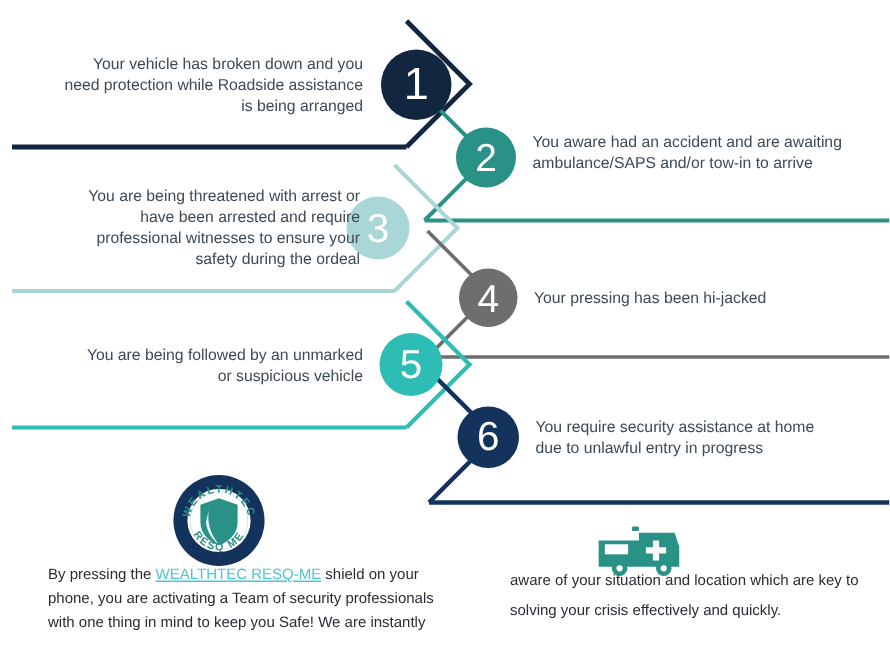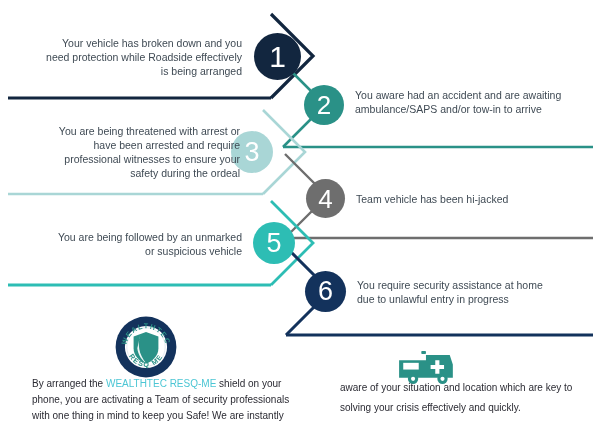--- a/index.html
+++ b/index.html
@@ -37,21 +37,21 @@
 
   
   .logo-wrap{
     position:absolute;left:115px;top:316px;width:62px;height:62px;
   }
   .bottom-left-text{
     position:absolute;left:32px;top:376px;width:262px;
     font-size:10px;line-height:16px;color:#2b2b33;
     font-family:"Liberation Sans", sans-serif;
   }
-  .brand-accent{color:#4cc6d4;}
+  .brand-accent{color:#4cc6d4;text-decoration:underline;}
   .amb-wrap{position:absolute;left:396px;top:348px;width:62px;height:40px;}
   .bottom-right-text{
     position:absolute;left:340px;top:378px;width:250px;
     font-size:10px;line-height:20px;color:#2b2b33;
     font-family:"Liberation Sans", sans-serif;
   }
 </style>
 </head>
 <body>
 
@@ -96,32 +96,32 @@
 
   <div class="num-circle" style="left:231px;top:131px;width:42px;height:42px;background:#a9d6d6;font-size:27px;">3</div>
 
   <div class="num-circle" style="left:306px;top:179px;width:39px;height:39px;background:#6e6e6e;font-size:26px;">4</div>
 
   <div class="num-circle" style="left:253px;top:222px;width:42px;height:42px;background:#2dbdb4;font-size:27px;">5</div>
 
   <div class="num-circle" style="left:305px;top:271px;width:41px;height:41px;background:#13325c;font-size:27px;">6</div>
 
   <div class="step-text right" style="left:30px;top:36px;width:212px;">Your vehicle has broken down and you
-need protection while Roadside effectively
+need protection while Roadside assistance
 is being arranged</div>
 
   <div class="step-text left" style="left:355px;top:88px;width:228px;">You aware had an accident and are awaiting
 ambulance/SAPS and/or tow-in to arrive</div>
 
   <div class="step-text right" style="left:22px;top:124px;width:218px;text-align:right;">You are being threatened with arrest or
 have been arrested and require
 professional witnesses to ensure your
 safety during the ordeal</div>
 
-  <div class="step-text left" style="left:356px;top:192px;width:230px;">Team vehicle has been hi-jacked</div>
+  <div class="step-text left" style="left:356px;top:192px;width:230px;">Your pressing has been hi-jacked</div>
 
   <div class="step-text right" style="left:30px;top:230px;width:212px;">You are being followed by an unmarked
 or suspicious vehicle</div>
 
   <div class="step-text left" style="left:357px;top:278px;width:226px;">You require security assistance at home
 due to unlawful entry in progress</div>
 
   <div class="logo-wrap">
     <svg viewBox="0 0 100 100" width="62" height="62">
       <defs>
@@ -139,21 +139,21 @@
       <text font-family="'Liberation Sans',sans-serif" font-size="11.5" font-weight="bold" fill="#2a9187" letter-spacing="2.2">
         <textPath href="#arcTop" startOffset="50%" text-anchor="middle">WEALTHTEC</textPath>
       </text>
       <text font-family="'Liberation Sans',sans-serif" font-size="11.5" font-weight="bold" fill="#2a9187" letter-spacing="2.2">
         <textPath href="#arcBot" startOffset="50%" text-anchor="middle">RESQ ME</textPath>
       </text>
     </svg>
   </div>
 
   <div class="bottom-left-text">
-    <span>By arranged the </span><span class="brand-accent">WEALTHTEC RESQ-ME</span><span> shield on your phone, you are activating a Team of security professionals  with one thing in mind    to keep you Safe! We are instantly</span>
+    <span>By pressing the </span><span class="brand-accent">WEALTHTEC RESQ-ME</span><span> shield on your phone, you are activating a Team of security professionals  with one thing in mind    to keep you Safe! We are instantly</span>
   </div>
 
   <div class="amb-wrap">
     <svg viewBox="0 0 120 74" width="62" height="40">
       <rect x="49" y="4" width="9" height="6" rx="1.5" fill="#2a9187"></rect>
       <path d="M 6 22 L 58 22 L 58 12 L 104 12 L 110 30 L 110 56 L 6 56 Z" fill="#2a9187"></path>
       <path d="M 14 27 L 44 27 L 44 40 L 14 40 Z" fill="#ffffff"></path>
       <path d="M 76 22 L 84 22 L 84 31 L 93 31 L 93 39 L 84 39 L 84 48 L 76 48 L 76 39 L 67 39 L 67 31 L 76 31 Z" fill="#ffffff"></path>
       <circle cx="33" cy="58" r="10" fill="#2a9187"></circle>
       <circle cx="33" cy="58" r="4" fill="#ffffff"></circle>

